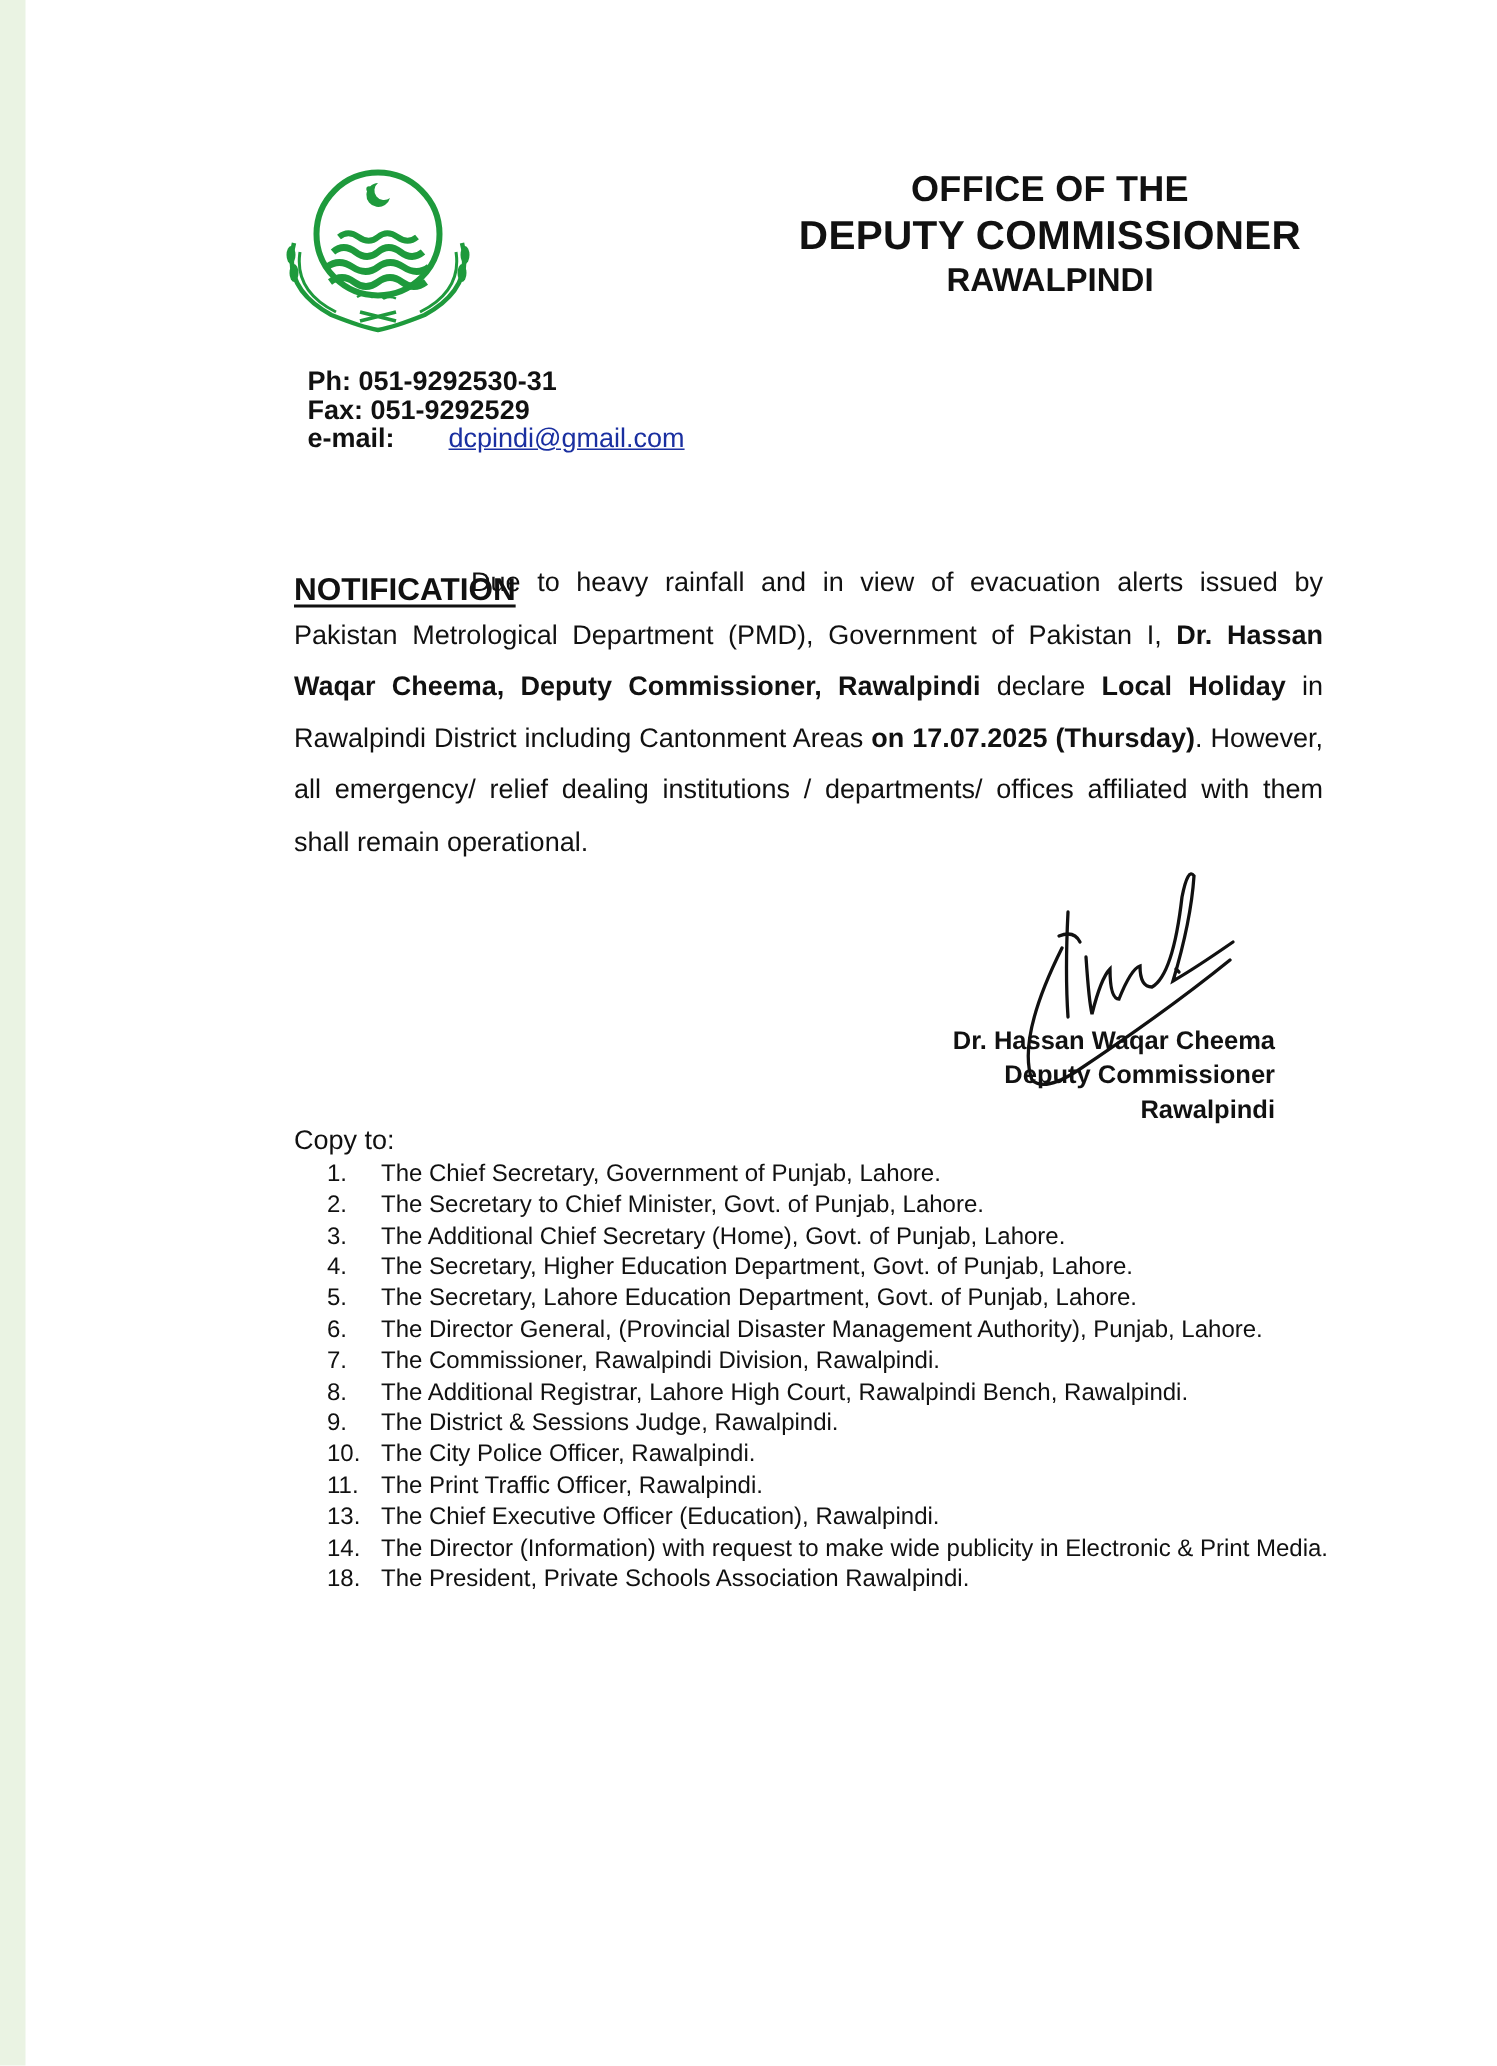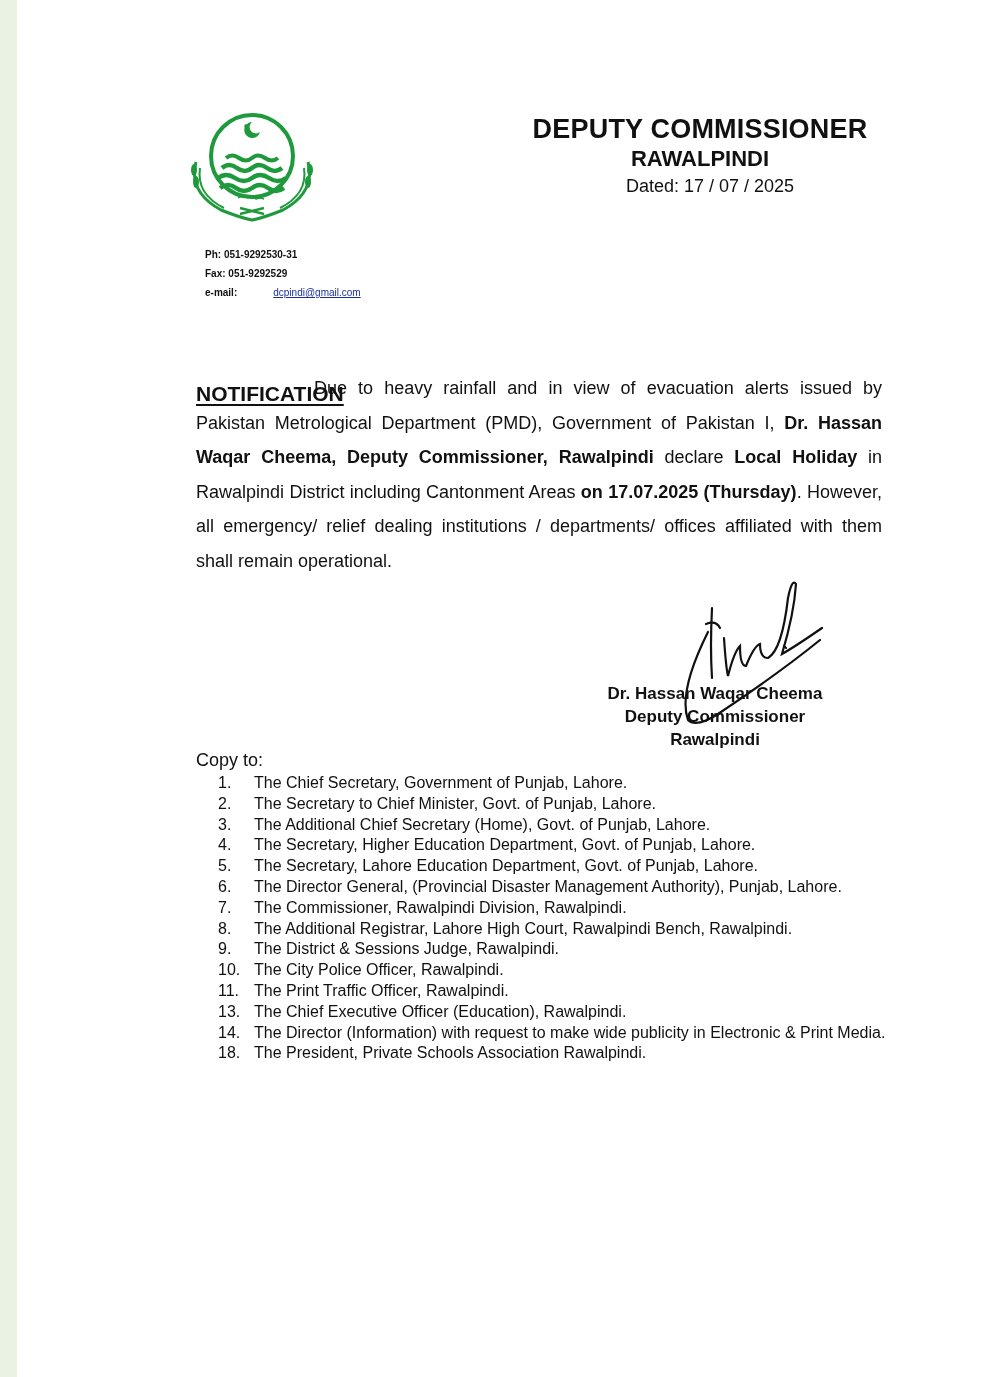--- a/index.html
+++ b/index.html
@@ -16,37 +16,37 @@
   .logo { position: absolute; left: 186px; top: 110px; width: 132px; height: 112px; }
   .header {
     position: absolute; left: 500px; top: 113px; width: 400px; text-align: center;
   }
   .header .h1 { font-size: 24px; font-weight: bold; line-height: 28px; letter-spacing: 0.2px; }
   .header .h2 { font-size: 27px; font-weight: bold; line-height: 32px; letter-spacing: 0.2px; }
   .header .h3 { font-size: 22px; font-weight: bold; line-height: 28px; margin-top: 0px; }
   .header .ref { font-size: 18px; line-height: 26px; }
   .header .date { font-size: 18px; line-height: 26px; padding-left: 20px; }
   .contact {
-    position: absolute; left: 205px; top: 245px; font-size: 10px; font-weight: bold; line-height: 19px;
+    position: absolute; left: 205px; top: 245px; font-size: 18px; font-weight: bold; line-height: 19px;
   }
   .contact a { color: #1a2fa0; text-decoration: underline; font-weight: normal; margin-left: 36px; }
   .notif-title {
     position: absolute; left: 196px; top: 335px; font-size: 21px; font-weight: bold;
     text-decoration: underline; text-underline-offset: 3px; margin-top: 47px;
   }
   .body-text {
     position: absolute; left: 196px; top: 371px; width: 686px;
     font-family: "Liberation Sans", sans-serif; font-size: 18px; line-height: 34.5px;
     text-align: justify; font-stretch: condensed;
   }
   .body-text .indent { display: inline-block; width: 118px; }
   .body-text b { font-weight: bold; }
   .signature { position: absolute; left: 668px; top: 572px; width: 160px; height: 160px; }
   .signatory {
-    position: absolute; left: 580px; top: 682px; width: 270px; text-align: center;
+    position: absolute; left: 580px; top: 682px; width: 270px; text-align: right;
     font-size: 17px; font-weight: bold; line-height: 23px;
   }
   .copy-to {
     position: absolute; left: 196px; top: 750px; font-size: 18px; font-weight: normal;
   }
   .copy-list {
     position: absolute; left: 218px; top: 773px; width: 700px;
     font-size: 16px; line-height: 20.8px; margin: 0; padding: 0; list-style: none;
   }
   .copy-list li { display: flex; }
@@ -77,23 +77,23 @@
       <ellipse cx="8" cy="60" rx="3" ry="6"></ellipse>
       <ellipse cx="10" cy="72" rx="3" ry="6"></ellipse>
       <ellipse cx="124" cy="60" rx="3" ry="6"></ellipse>
       <ellipse cx="122" cy="72" rx="3" ry="6"></ellipse>
     </g>
     <path d="M52 88 q6 -4 10 0 q4 -3 8 1 q4 -2 8 0" stroke="#1e9a3c" fill="none" stroke-width="1.5"></path>
   </svg>
 </div>
 
 <div class="header">
+  <div class="h1">OFFICE OF THE</div>
   <div class="h2">DEPUTY COMMISSIONER</div>
   <div class="h3">RAWALPINDI</div>
-  <div class="date">Dated: 17 / 07 / 2025</div>
 </div>
 
 <div class="contact">
   <div>Ph: 051-9292530-31</div>
   <div>Fax: 051-9292529</div>
   <div><span>e-mail:</span><a>dcpindi@gmail.com</a></div>
 </div>
 
 <div class="notif-title">NOTIFICATION</div>
 

